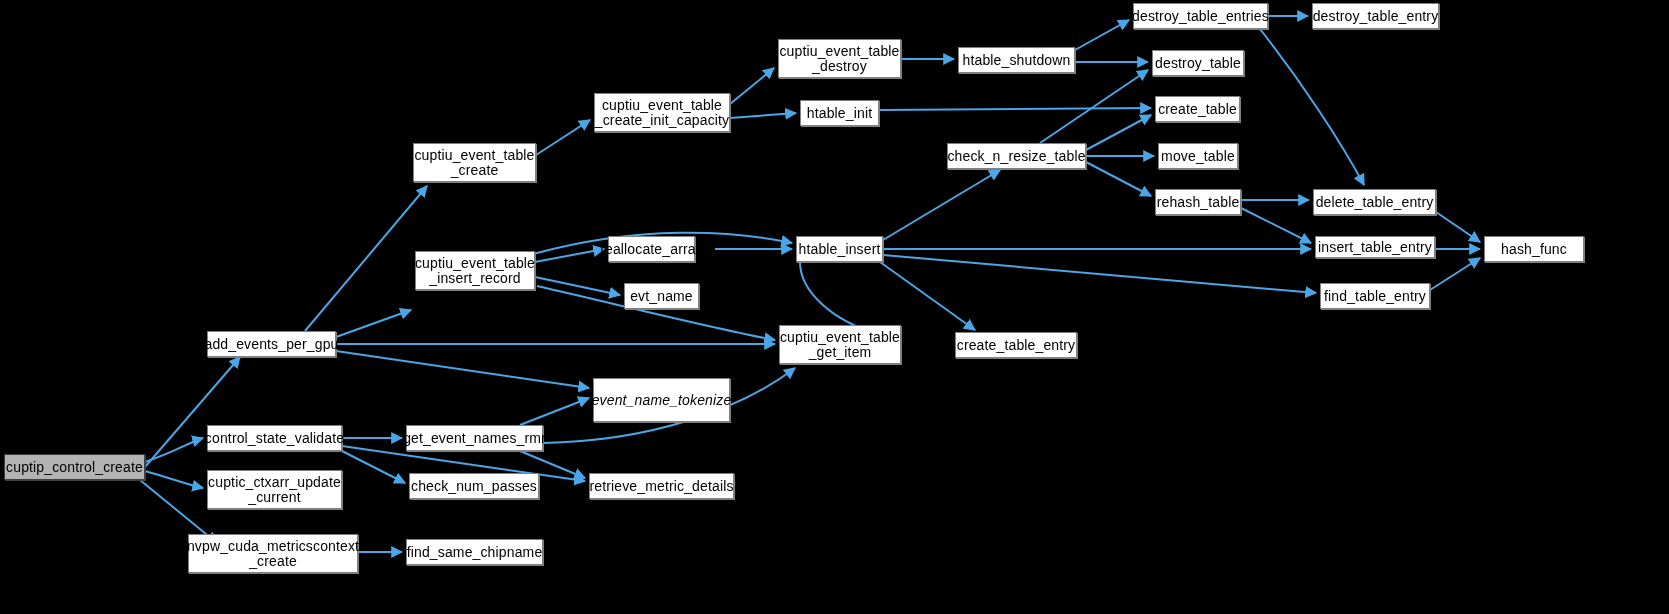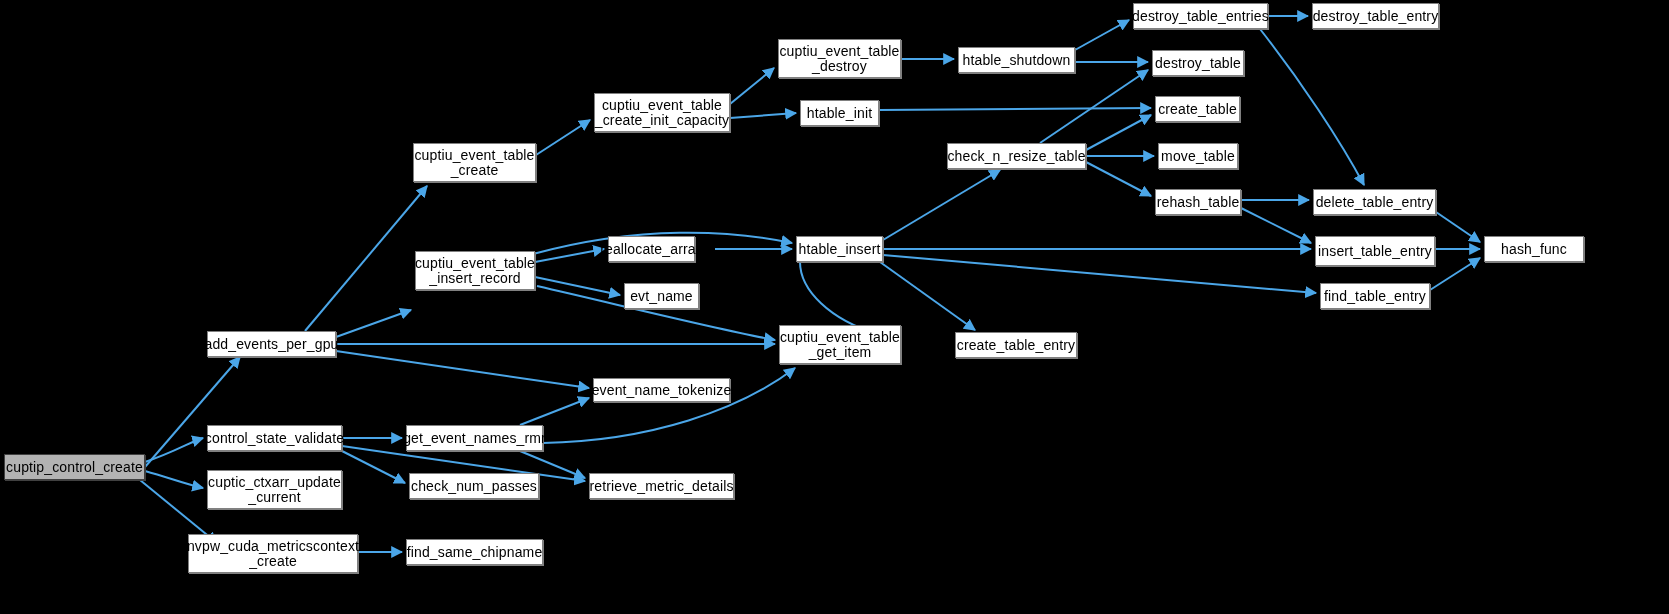--- a/index.html
+++ b/index.html
@@ -113,35 +113,35 @@
 _create</div>
       <div class="node" style="left: 415px; top: 251px; width: 120px; height: 39px;">cuptiu_event_table
 _insert_record</div>
       <div class="node" style="left: 406px; top: 425px; width: 137px; height: 26px;">get_event_names_rmr</div>
       <div class="node" style="left: 409px; top: 473px; width: 130px; height: 26px;">check_num_passes</div>
       <div class="node" style="left: 406px; top: 539px; width: 137px; height: 26px;">find_same_chipname</div>
       <div class="node" style="left: 594px; top: 93px; width: 136px; height: 39px;">cuptiu_event_table
 _create_init_capacity</div>
       <div class="node" style="left: 608px; top: 236px; width: 87px; height: 26px;">reallocate_array</div>
       <div class="node" style="left: 624px; top: 283px; width: 75px; height: 26px;">evt_name</div>
-      <div class="node" style="left: 593px; top: 378px; width: 137px; height: 24px;">event_name_tokenize</div>
+      <div class="node" style="left: 593px; top: 378px; width: 137px; height: 44px; font-style: italic;">event_name_tokenize</div>
       <div class="node" style="left: 589px; top: 473px; width: 145px; height: 26px;">retrieve_metric_details</div>
       <div class="node" style="left: 778px; top: 39px; width: 123px; height: 39px;">cuptiu_event_table
 _destroy</div>
       <div class="node" style="left: 800px; top: 100px; width: 79px; height: 26px;">htable_init</div>
       <div class="node" style="left: 796px; top: 236px; width: 87px; height: 26px;">htable_insert</div>
       <div class="node" style="left: 779px; top: 325px; width: 122px; height: 39px;">cuptiu_event_table
 _get_item</div>
       <div class="node" style="left: 958px; top: 47px; width: 117px; height: 26px;">htable_shutdown</div>
       <div class="node" style="left: 947px; top: 143px; width: 139px; height: 26px;">check_n_resize_table</div>
       <div class="node" style="left: 955px; top: 332px; width: 122px; height: 26px;">create_table_entry</div>
       <div class="node" style="left: 1133px; top: 3px; width: 135px; height: 26px;">destroy_table_entries</div>
       <div class="node" style="left: 1152px; top: 50px; width: 92px; height: 26px;">destroy_table</div>
       <div class="node" style="left: 1155px; top: 96px; width: 85px; height: 26px;">create_table</div>
       <div class="node" style="left: 1158px; top: 143px; width: 80px; height: 26px;">move_table</div>
       <div class="node" style="left: 1155px; top: 189px; width: 86px; height: 26px;">rehash_table</div>
       <div class="node" style="left: 1312px; top: 3px; width: 127px; height: 26px;">destroy_table_entry</div>
       <div class="node" style="left: 1313px; top: 189px; width: 123px; height: 26px;">delete_table_entry</div>
-      <div class="node" style="left: 1315px; top: 236px; width: 120px; height: 30px;">insert_table_entry</div>
+      <div class="node" style="left: 1315px; top: 236px; width: 120px; height: 22px;">insert_table_entry</div>
       <div class="node" style="left: 1320px; top: 283px; width: 110px; height: 26px;">find_table_entry</div>
       <div class="node" style="left: 1484px; top: 236px; width: 100px; height: 26px;">hash_func</div>
     </div>
 </div>
 
 </body></html>

